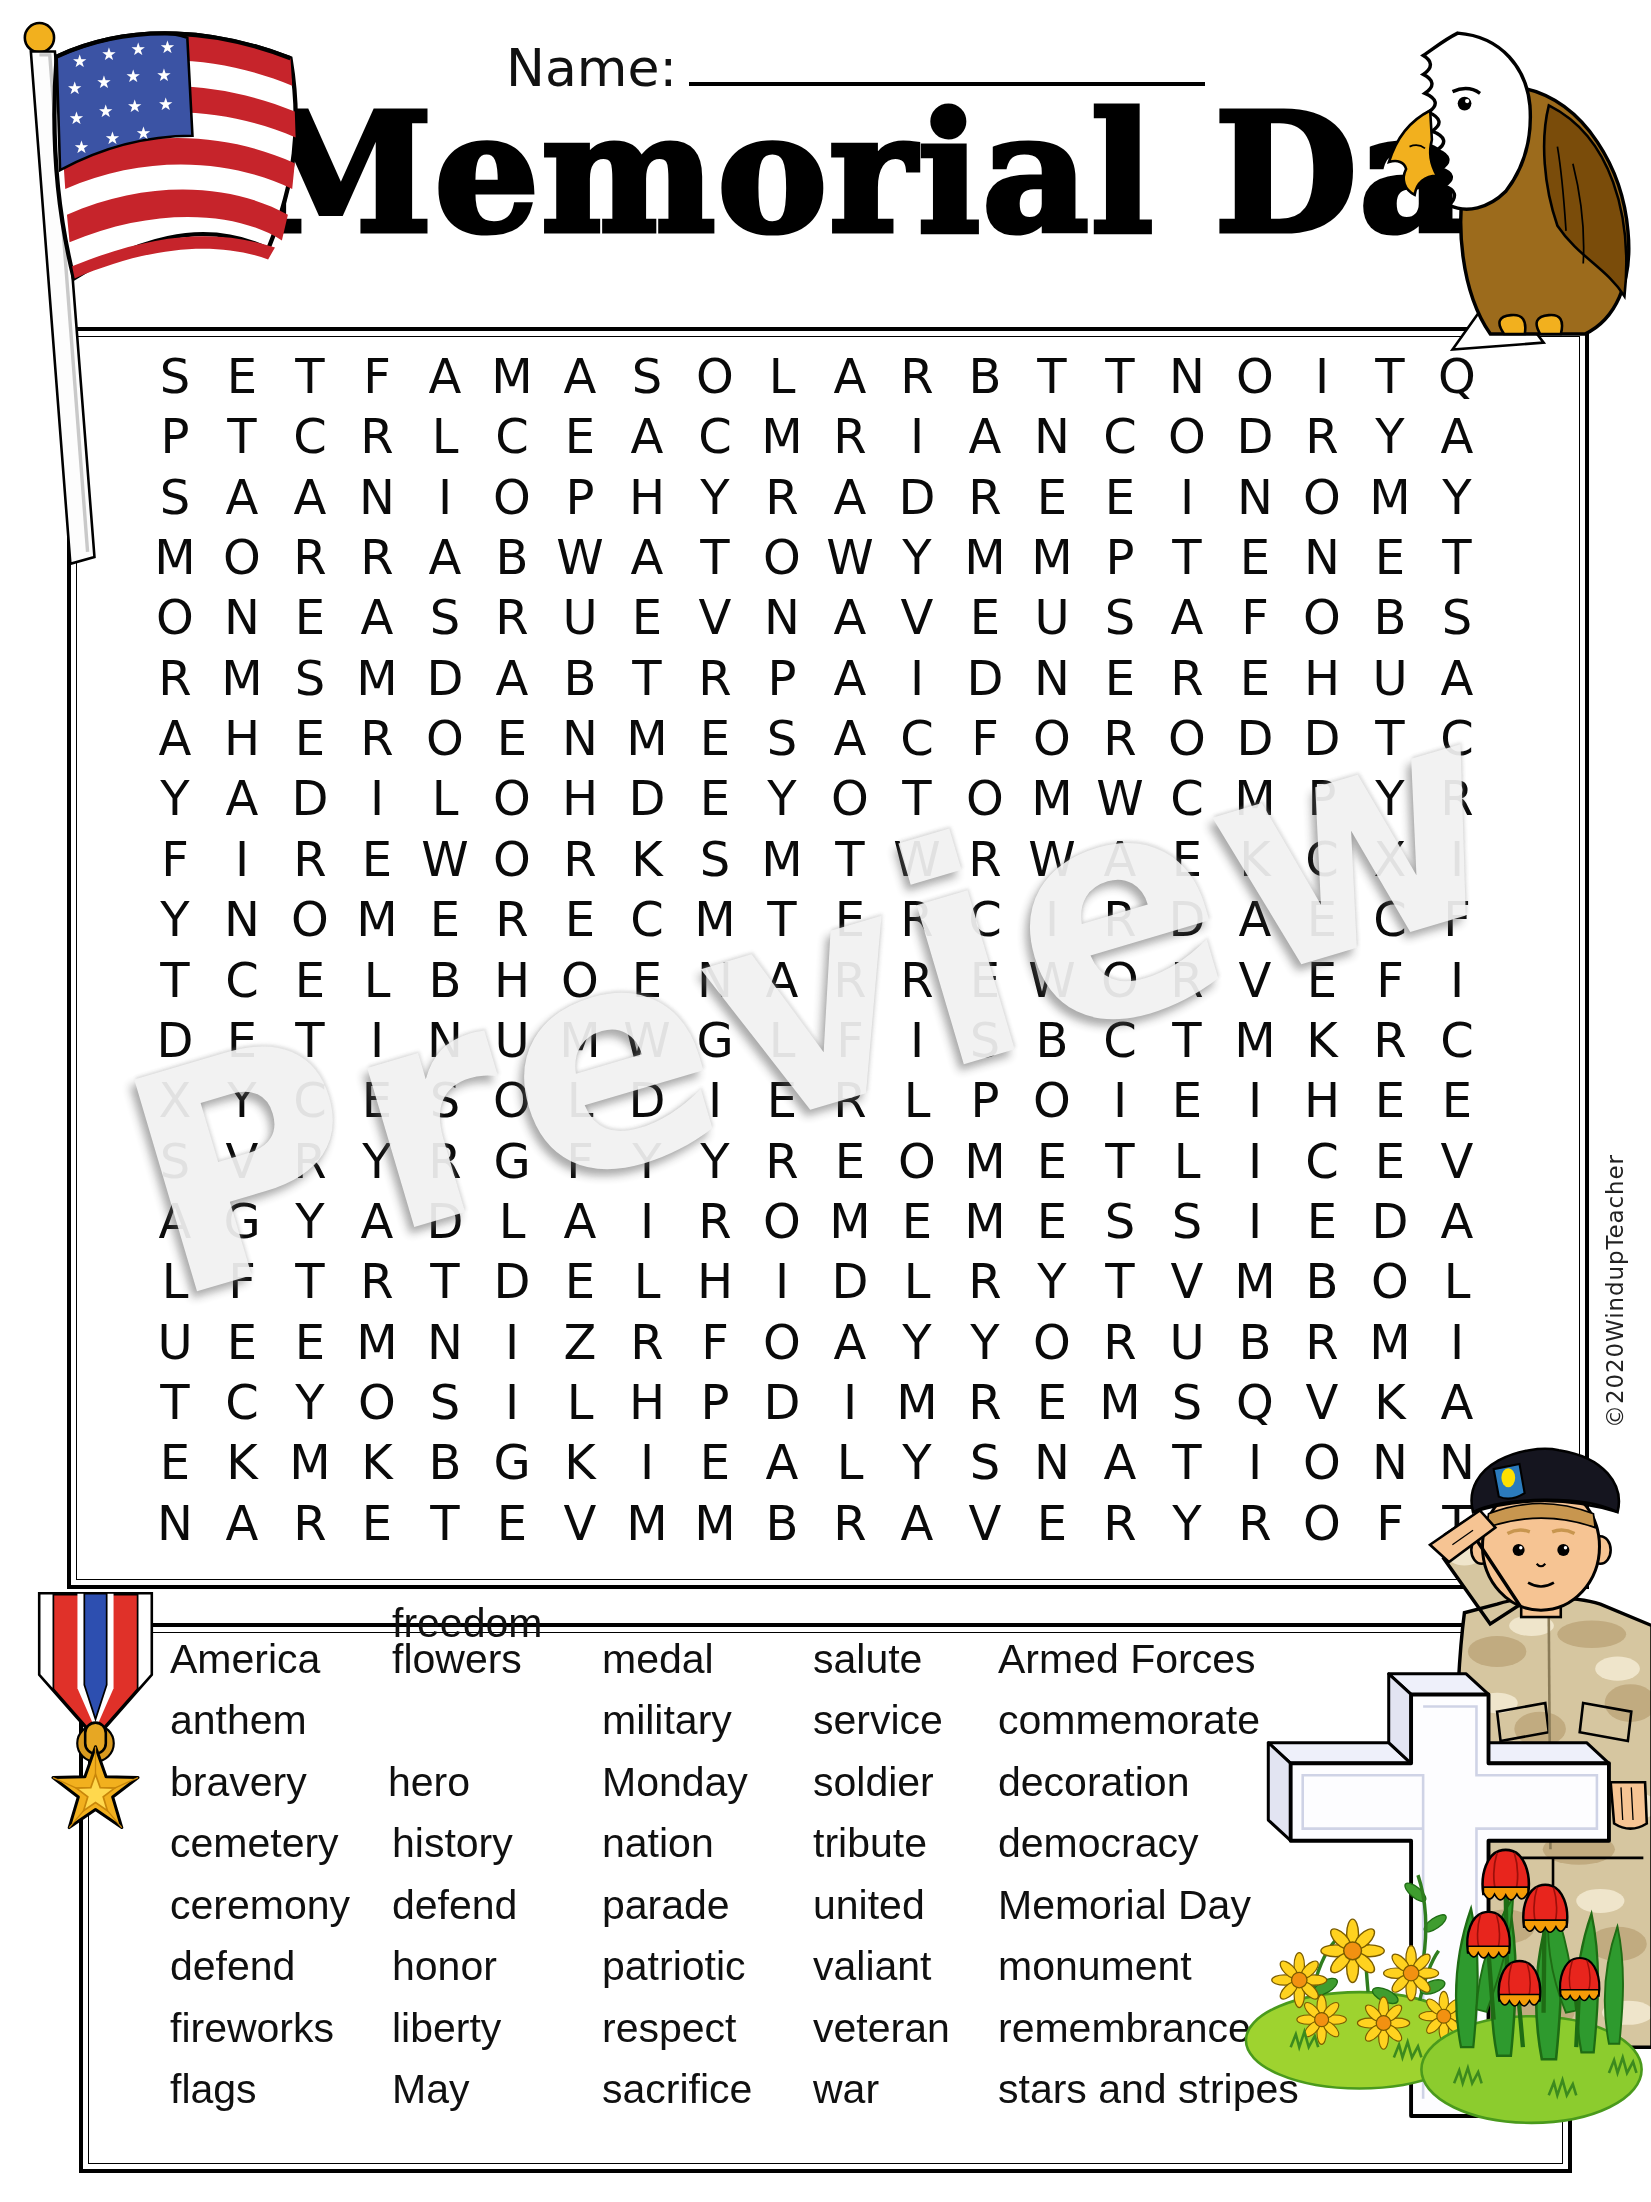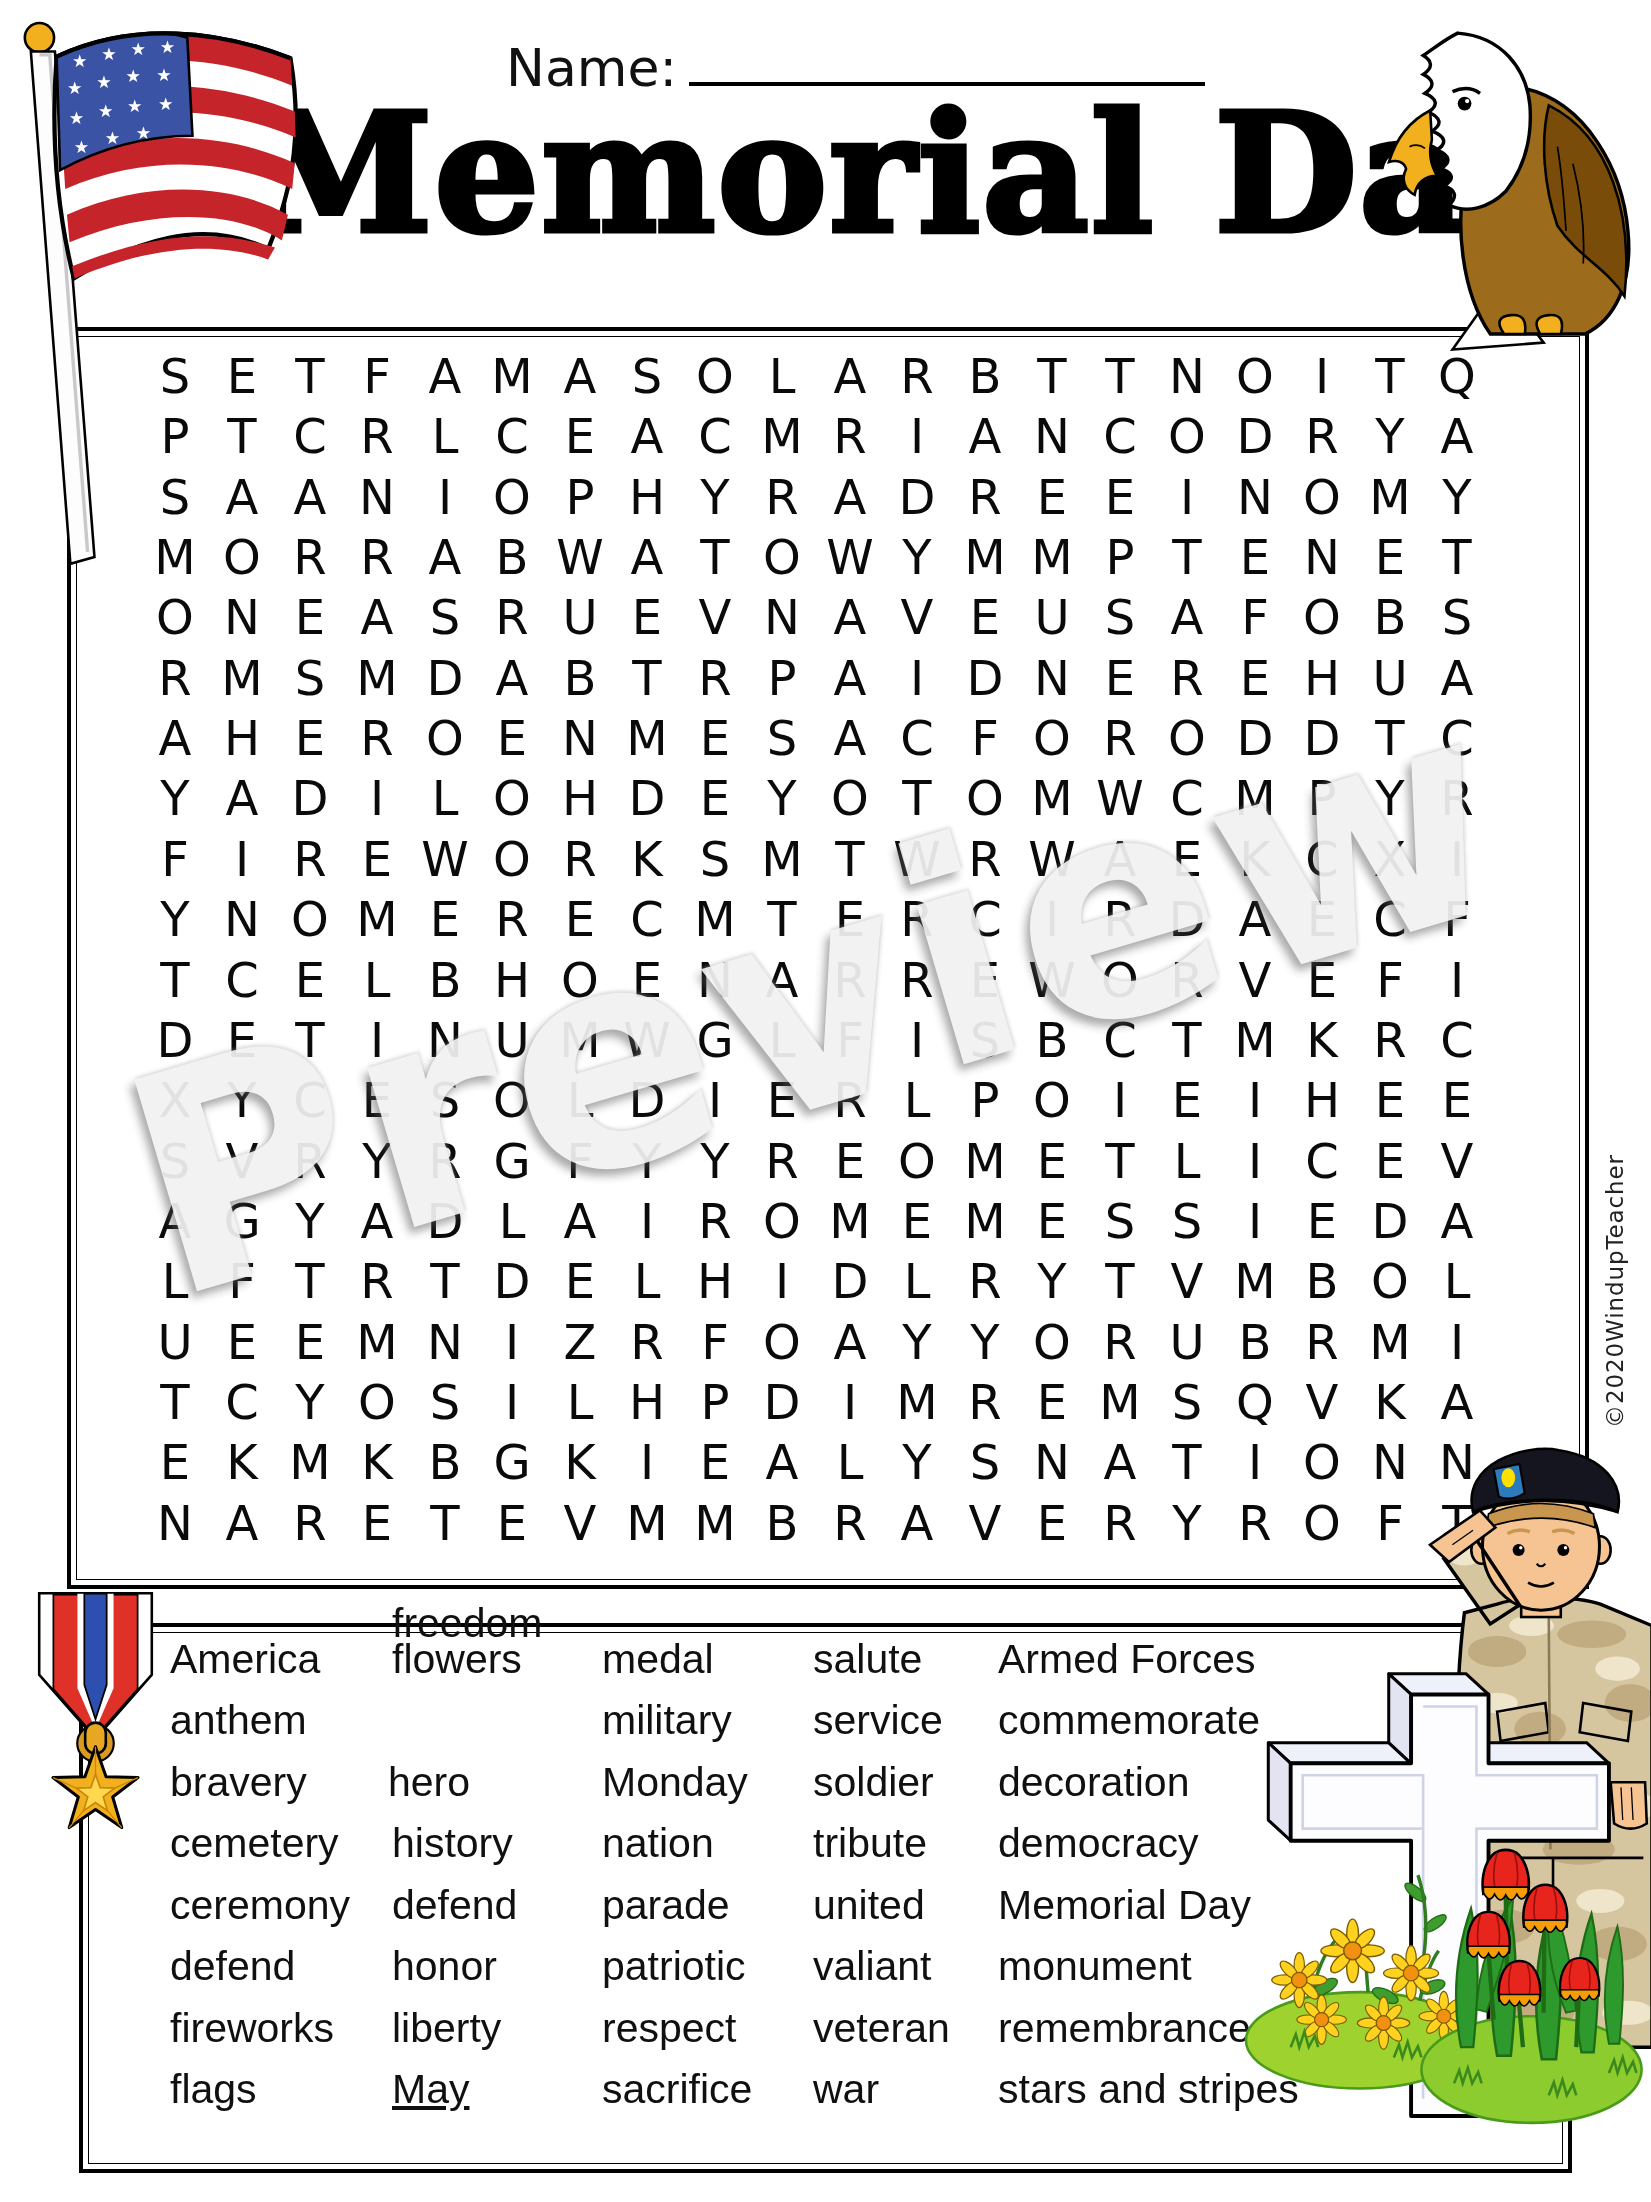--- a/index.html
+++ b/index.html
@@ -476,21 +476,21 @@
       <span class="word" style="left: 170px; top: 1943px;">defend</span>
       <span class="word" style="left: 170px; top: 2005px;">fireworks</span>
       <span class="word" style="left: 170px; top: 2066px;">flags</span>
       <span class="word" style="left: 392px; top: 1636px;">flowers</span>
       <span class="word" style="left: 392px; top: 1600px;">freedom</span>
       <span class="word" style="left: 388px; top: 1759px;">hero</span>
       <span class="word" style="left: 392px; top: 1820px;">history</span>
       <span class="word" style="left: 392px; top: 1882px;">defend</span>
       <span class="word" style="left: 392px; top: 1943px;">honor</span>
       <span class="word" style="left: 392px; top: 2005px;">liberty</span>
-      <span class="word" style="left: 392px; top: 2066px; text-decoration: underline;">May</span>
+      <span class="word" style="left: 392px; top: 2066px;">May</span>
       <span class="word" style="left: 602px; top: 1636px;">medal</span>
       <span class="word" style="left: 602px; top: 1697px;">military</span>
       <span class="word" style="left: 602px; top: 1759px;">Monday</span>
       <span class="word" style="left: 602px; top: 1820px;">nation</span>
       <span class="word" style="left: 602px; top: 1882px;">parade</span>
       <span class="word" style="left: 602px; top: 1943px;">patriotic</span>
       <span class="word" style="left: 602px; top: 2005px;">respect</span>
       <span class="word" style="left: 602px; top: 2066px;">sacrifice</span>
       <span class="word" style="left: 813px; top: 1636px;">salute</span>
       <span class="word" style="left: 813px; top: 1697px;">service</span>

